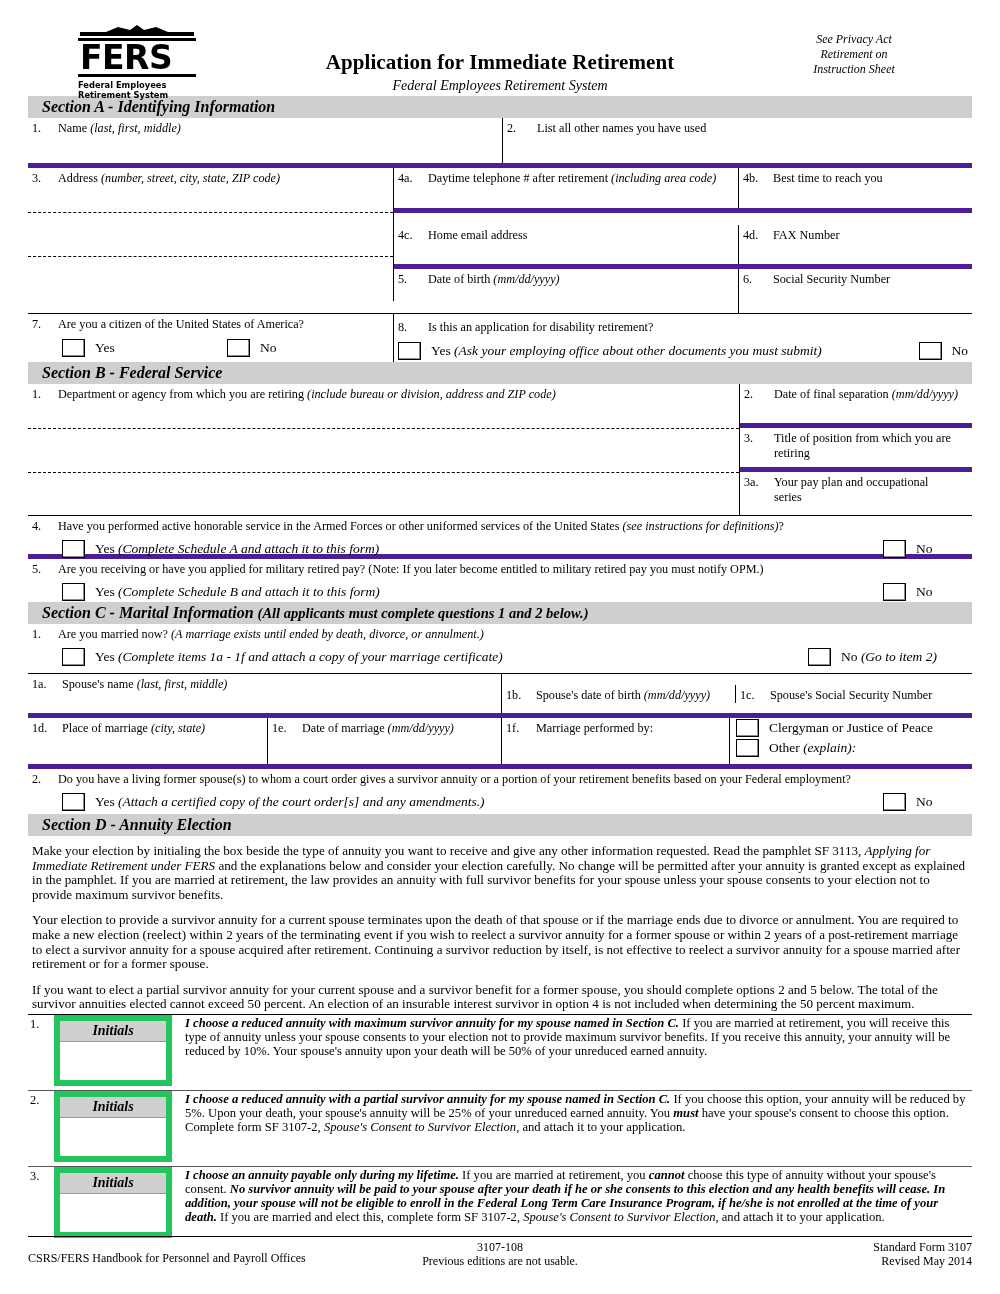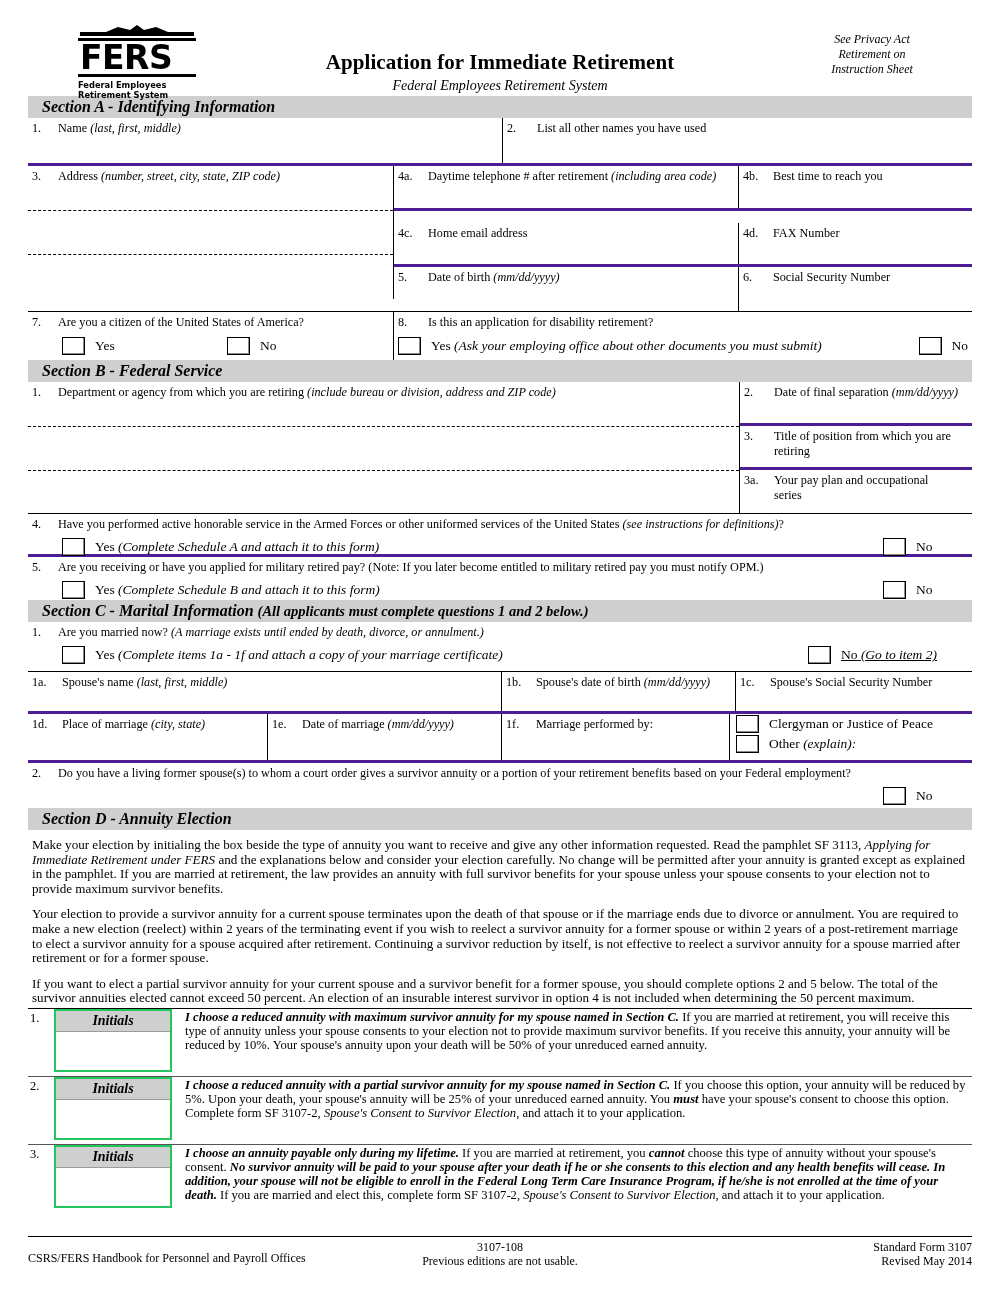--- a/index.html
+++ b/index.html
@@ -31,37 +31,37 @@
     font-family:"DejaVu Sans", sans-serif;
     font-size:8.3px; font-weight:bold; line-height:10px; margin-top:3px;
   }
   .title-block { text-align:center; padding-top:26px; }
   .title-main {
     font-family:"Liberation Serif", serif;
     font-weight:bold; font-size:21px; letter-spacing:0.1px;
   }
   .title-sub { font-style:italic; font-size:14px; margin-top:3px; }
   .privacy {
-    position:absolute; right:20px; top:32px; width:160px;
+    position:absolute; right:38px; top:32px; width:160px;
     text-align:center; font-style:italic; font-size:12px; line-height:15px;
   }
 
   
   .sec-bar {
     background:#cfcfcf; height:22px; line-height:22px;
     padding-left:14px; font-weight:bold; font-style:italic; font-size:16px;
     font-family:"Liberation Serif", serif;
   }
   .sec-bar .note { font-weight:bold; font-style:italic; font-size:14.5px; }
 
   
   .row { display:flex; width:100%; }
   .cell { position:relative; padding:3px 4px 0 4px; }
-  .bt { border-top:1px solid #000; }
-  .bb { border-bottom:3px solid #4c1d95; }
+  .bt { border-top:1px solid #000;align-items:center; }
+  .bb { border-bottom:5px solid #4c1d95; }
   .br { border-right:1px solid #000; }
   .num { display:inline-block; width:26px; vertical-align:top; }
   .num-s { display:inline-block; width:30px; vertical-align:top; }
   .lbl { display:inline-block; vertical-align:top; }
   .it { font-style:italic; }
   .bd { font-weight:bold; }
   .dash { border-bottom:1px dashed #000; }
 
   
   .cb {
@@ -71,21 +71,21 @@
   }
   .cbrow { display:flex; align-items:center; }
   .cbtext { margin-left:10px; font-size:13.5px; }
 
   
   .d-body { padding:8px 2px 0 4px; font-size:13.1px; line-height:14.6px; text-align:left; }
   .d-body p { margin:0 0 11px 0; }
   .opt-table { width:100%; border-collapse:collapse; }
   .opt-num { width:26px; vertical-align:top; padding:2px 0 0 2px; font-size:12.4px; }
   .opt-init { width:125px; vertical-align:top; padding:0 6px 4px 0; }
-  .init-box { border:2px solid #22c55e; width:118px; }
+  .init-box { border:6px solid #22c55e; width:118px; }
   .init-head {
     background:#cfcfcf; text-align:center; font-weight:bold; font-style:italic;
     font-size:14px; padding:2px 0 2px 0; border-bottom:1px solid #9a9a9a;
   }
   .init-blank { height:38px; background:#fff; }
   .opt-text { vertical-align:top; padding:1px 0 5px 6px; font-size:12.6px; line-height:14.1px; }
   .hr-thin { border-top:1px solid #000; }
   .hr-opt { border-top:1px solid #555; }
 
   
@@ -260,21 +260,21 @@
     <span class="note">(All applicants must complete questions 1 and 2 below.)</span>
   </div>
 
   <div class="cell" style="height:49px;">
     <div><span class="num">1.</span><span class="lbl"><span>Are you married now?</span> <span class="it">(A marriage exists until ended by death, divorce, or annulment.)</span></span></div>
     <div style="display:flex;margin-top:6px;align-items:center;padding-left:30px;">
       <div class="cbrow">
         <span class="cb"></span>
         <span class="cbtext"><span>Yes</span> <span class="it">(Complete items 1a - 1f and attach a copy of your marriage certificate)</span></span>
       </div>
-      <div class="cbrow" style="margin-left:auto;width:160px;text-decoration:underline;">
+      <div class="cbrow" style="margin-left:auto;width:160px;">
         <span class="cb"></span>
         <span class="cbtext"><span>No</span> <span class="it">(Go to item 2)</span></span>
       </div>
     </div>
   </div>
 
   <div class="row bt bb">
     <div class="cell br" style="width:474px;height:39px;">
       <span class="num-s">1a.</span><span class="lbl"><span>Spouse's name</span> <span class="it">(last, first, middle)</span></span>
     </div>
@@ -304,20 +304,24 @@
       <div class="cbrow" style="padding-left:6px;margin-top:2px;">
         <span class="cb"></span>
         <span class="cbtext"><span>Other</span> <span class="it">(explain):</span></span>
       </div>
     </div>
   </div>
 
   <div class="cell" style="height:45px;">
     <div><span class="num">2.</span><span class="lbl">Do you have a living former spouse(s) to whom a court order gives a survivor annuity or a portion of your retirement benefits based on your Federal employment?</span></div>
     <div style="display:flex;margin-top:6px;align-items:center;padding-left:30px;">
+      <div class="cbrow">
+        <span class="cb"></span>
+        <span class="cbtext"><span>Yes</span> <span class="it">(Attach a certified copy of the court order[s] and any amendments.)</span></span>
+      </div>
       <div class="cbrow" style="margin-left:auto;width:85px;">
         <span class="cb"></span>
         <span class="cbtext">No</span>
       </div>
     </div>
   </div>
 
   <div class="sec-bar">Section D - Annuity Election</div>
 
   <div class="d-body">

